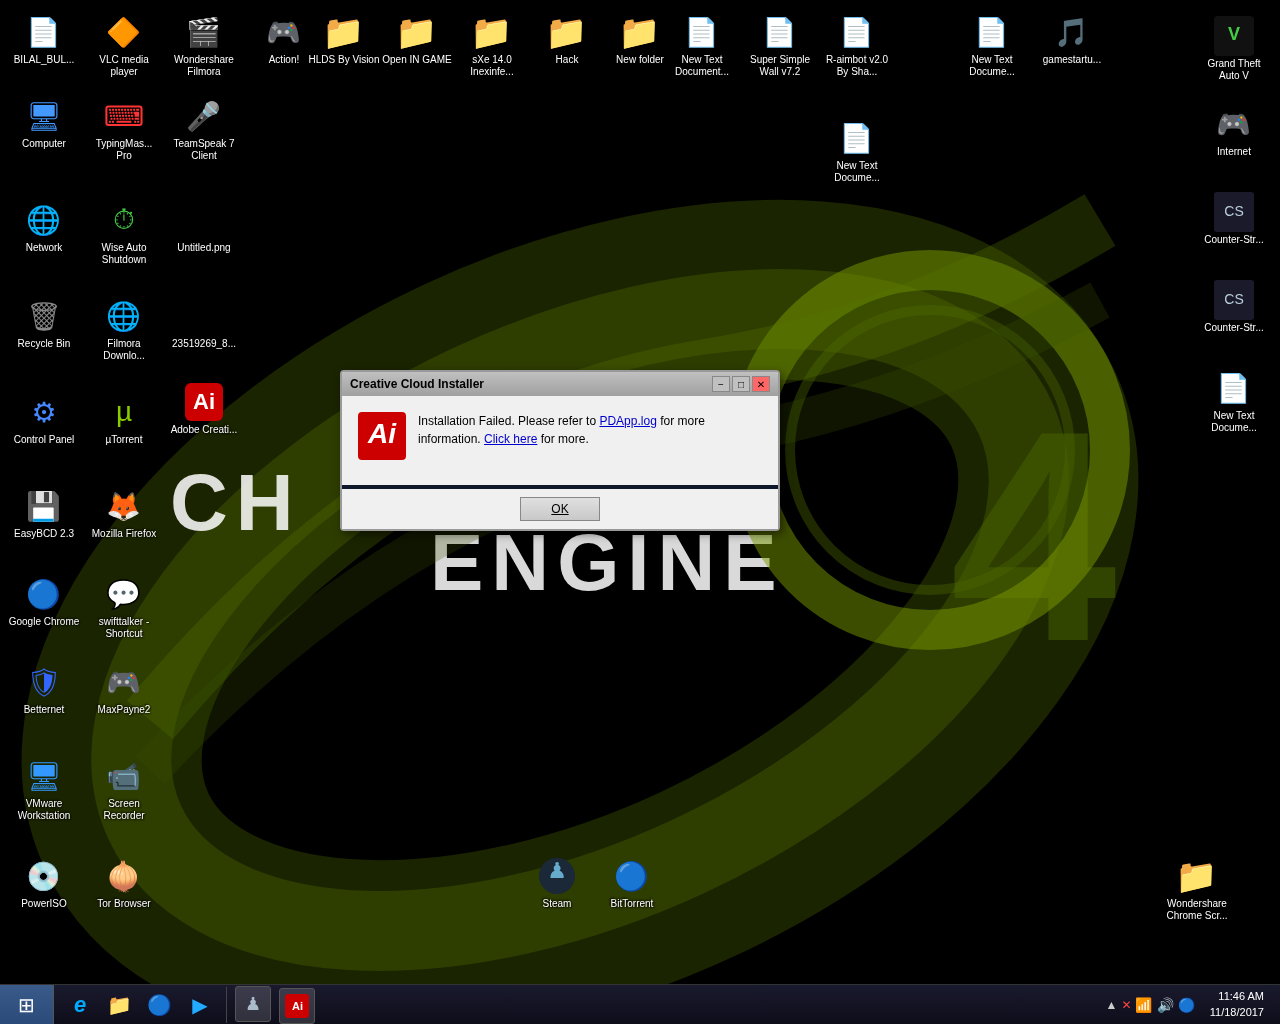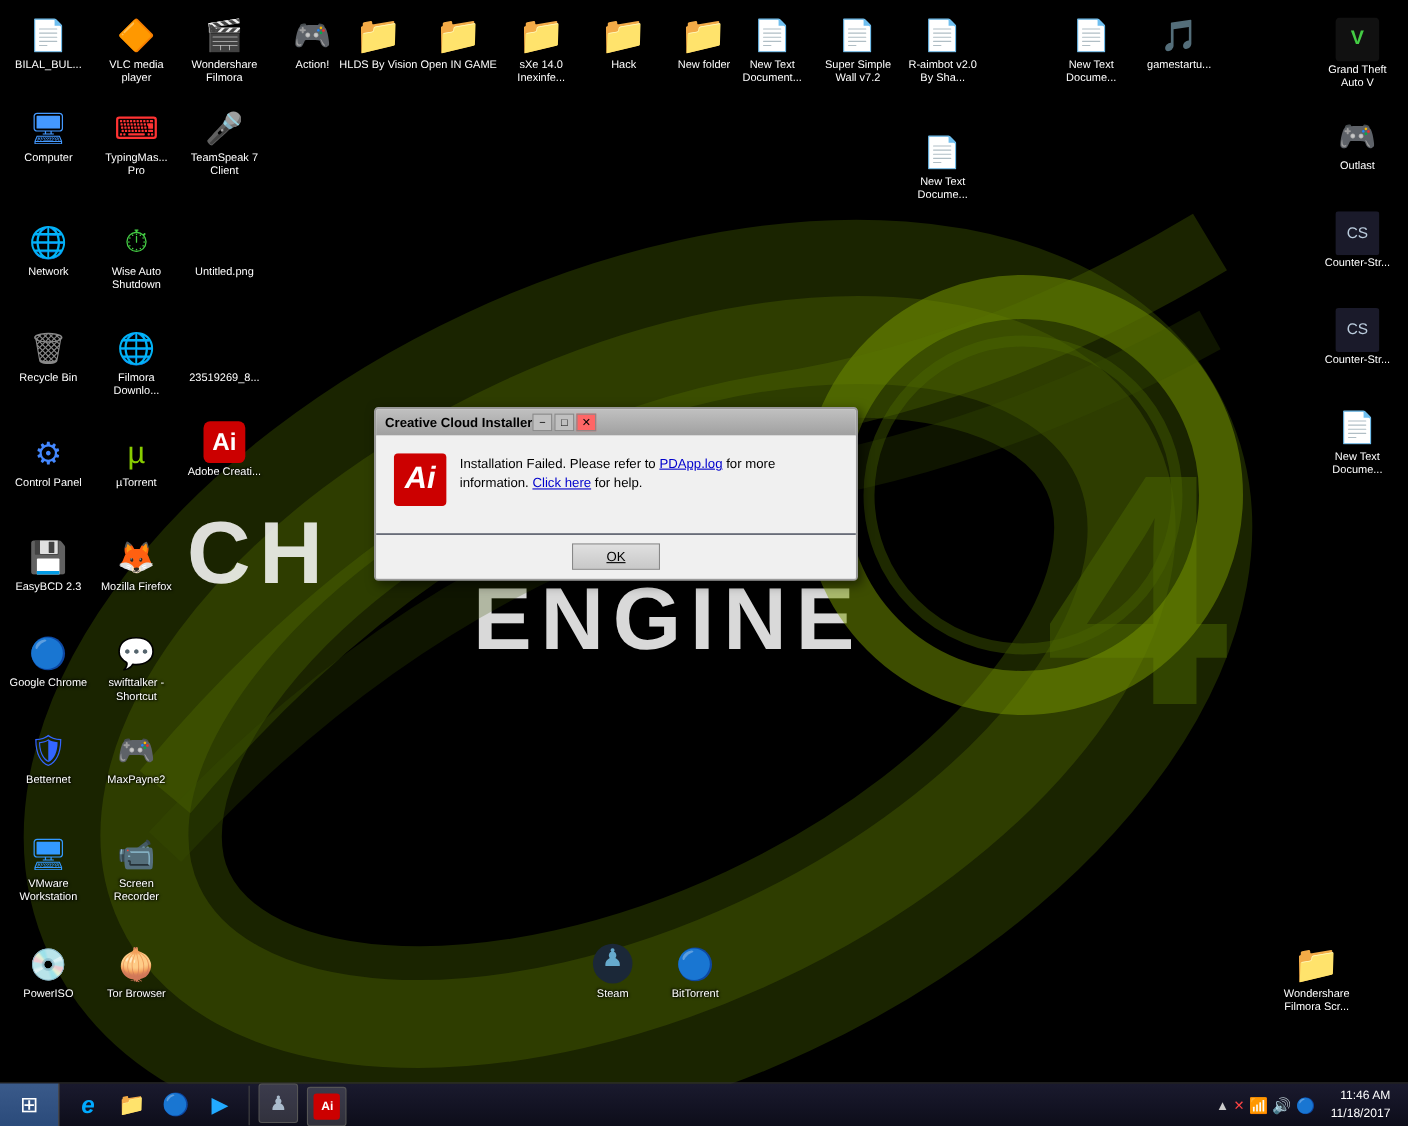--- a/index.html
+++ b/index.html
@@ -88,21 +88,21 @@
       border-radius: 4px;
       box-shadow: 3px 3px 10px rgba(0,0,0,0.5);
       pointer-events: all;
     }
 
     .dialog-titlebar {
       background: linear-gradient(to bottom, #c0c0c0, #a0a0a0);
       padding: 4px 8px;
       display: flex;
       align-items: center;
-      justify-content: flex-start;
+      justify-content: space-between;
       border-radius: 2px 2px 0 0;
     }
 
     .dialog-title {
       font-size: 12px;
       font-weight: bold;
       color: #000;
     }
 
     .dialog-controls {
@@ -146,21 +146,21 @@
       color: #0000cc;
       text-decoration: underline;
       cursor: pointer;
     }
 
     .dialog-footer {
       padding: 8px;
       display: flex;
       justify-content: center;
       background: #f0f0f0;
-      border-top: 1px solid #0f172a;
+      border-top: 4px solid #0f172a;
       text-decoration: underline;
     }
 
     .ok-button {
       width: 80px;
       height: 24px;
       background: linear-gradient(to bottom, #e0e0e0, #c8c8c8);
       border: 1px solid #888;
       font-size: 12px;
       cursor: pointer;
@@ -461,37 +461,37 @@
     </div>
     <div class="icon-label">Steam</div>
   </div>
   <div class="icon-item" style="position:absolute; left:590px; top:848px;">
     <div class="icon-img" style="color:#9944ff;">🔵</div>
     <div class="icon-label">BitTorrent</div>
   </div>
 
   <div class="icon-item" style="position:absolute; left:1155px; top:848px;">
     <div class="icon-img folder-icon">📁</div>
-    <div class="icon-label">Wondershare Filmora Scr...</div>
+    <div class="icon-label">Wondershare Chrome Scr...</div>
   </div>
 </div>
 
 <div class="right-icons">
   <div class="icon-item">
     <div class="icon-img">
       <svg width="40" height="40" viewBox="0 0 40 40">
         <rect width="40" height="40" fill="#111" rx="4"></rect>
         <text x="50%" y="60%" text-anchor="middle" font-size="18" fill="#44cc44" font-weight="bold">V</text>
       </svg>
     </div>
     <div class="icon-label">Grand Theft Auto V</div>
   </div>
   <div class="icon-item">
     <div class="icon-img" style="color:#8888ff;">🎮</div>
-    <div class="icon-label">Outlast</div>
+    <div class="icon-label">Internet</div>
   </div>
   <div class="icon-item">
     <div class="icon-img">
       <svg width="40" height="40" viewBox="0 0 40 40">
           <rect width="40" height="40" fill="#1a1a2a" rx="3"></rect>
           <text x="50%" y="60%" text-anchor="middle" font-size="14" fill="#bbccdd">CS</text>
         </svg>
     </div>
     <div class="icon-label">Counter-Str...</div>
   </div>
@@ -520,21 +520,21 @@
     </div>
   </div>
   <div class="dialog-body">
     <div class="dialog-icon">
       <svg width="48" height="48" viewBox="0 0 48 48">
         <rect width="48" height="48" rx="4" fill="#cc0000"></rect>
         <text x="50%" y="65%" text-anchor="middle" font-size="28" fill="white" font-style="italic" font-weight="bold">Ai</text>
       </svg>
     </div>
     <div class="dialog-message">
-      <span>Installation Failed. Please refer to </span><span class="dialog-link">PDApp.log</span><span> for more information. </span><span class="dialog-link">Click here</span><span> for help.</span>
+      <span>Installation Failed. Please refer to </span><span class="dialog-link">PDApp.log</span><span> for more information. </span><span class="dialog-link">Click here</span><span> for more.</span>
     </div>
   </div>
   <div class="dialog-footer">
     <button class="ok-button">OK</button>
   </div>
 </div>
 
 <div class="taskbar">
   <div class="start-btn">
     <span style="color:white; font-size:20px;">⊞</span>

